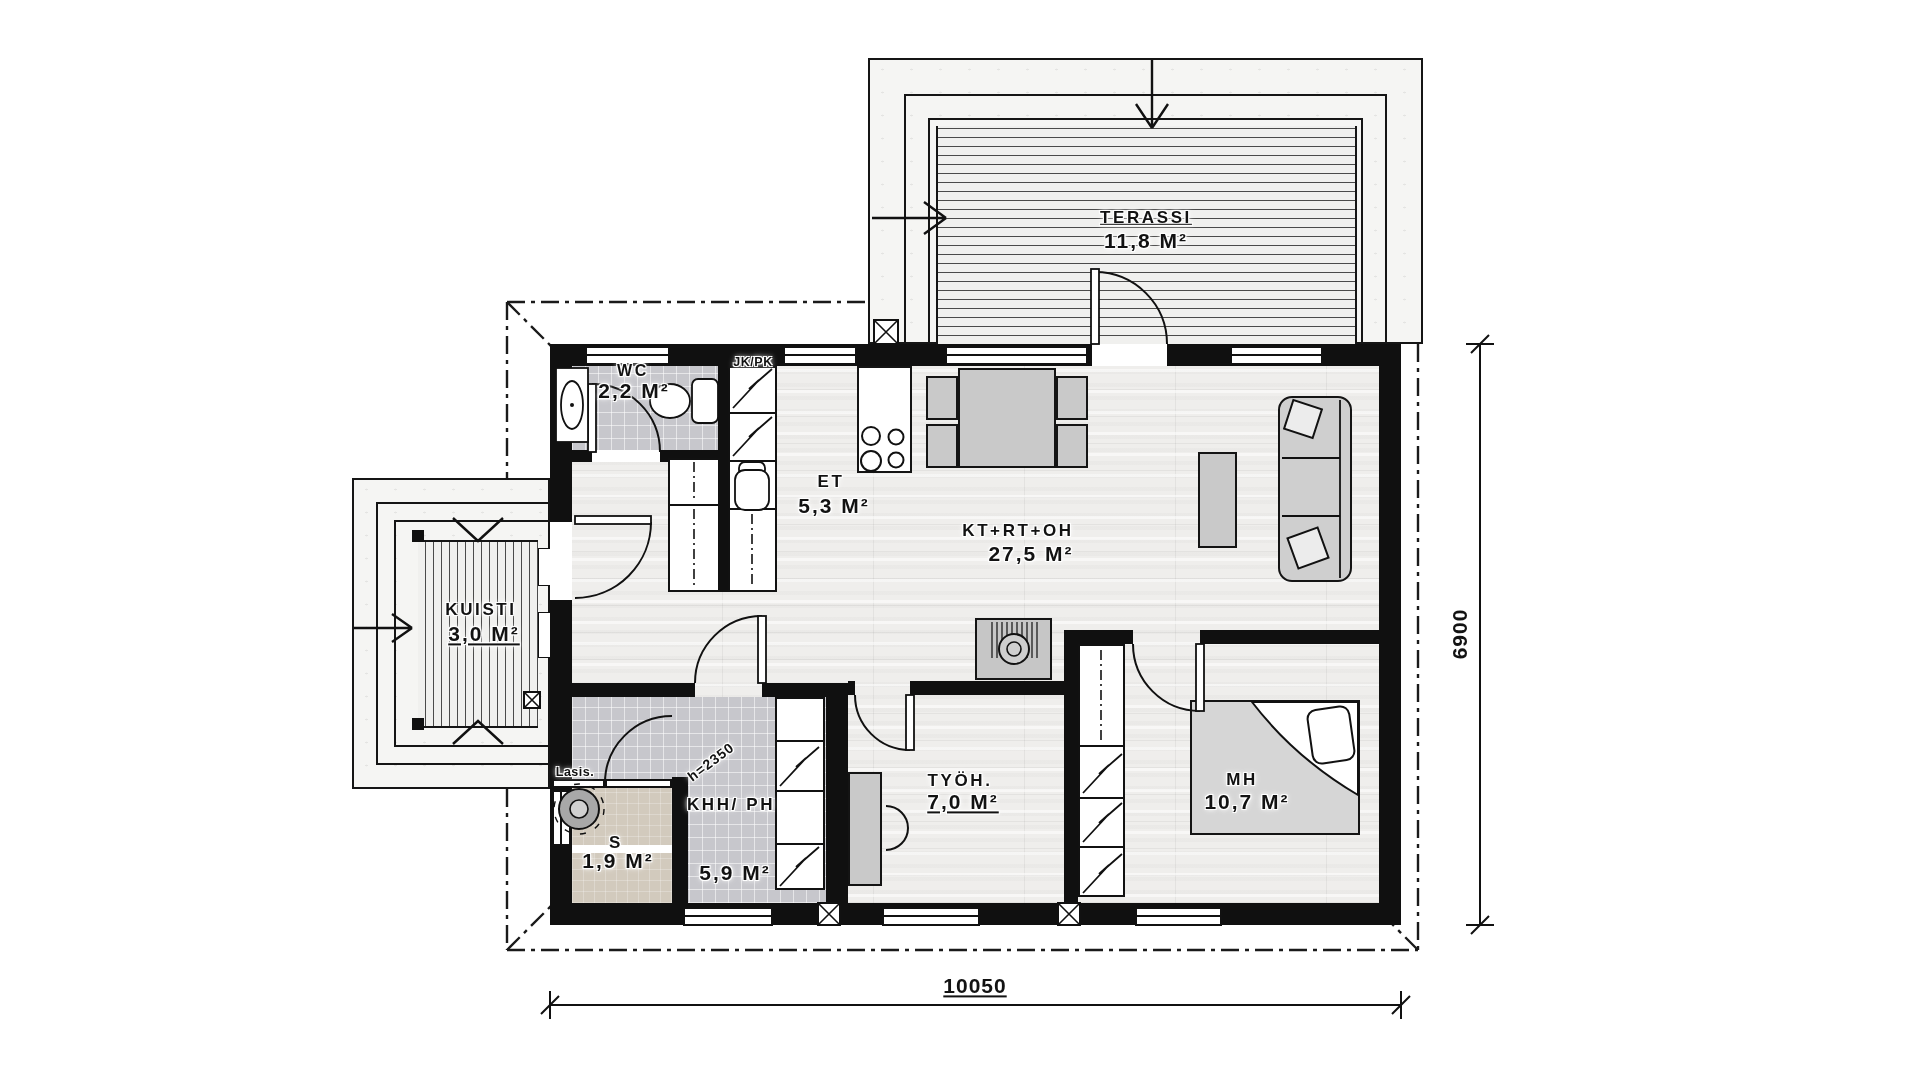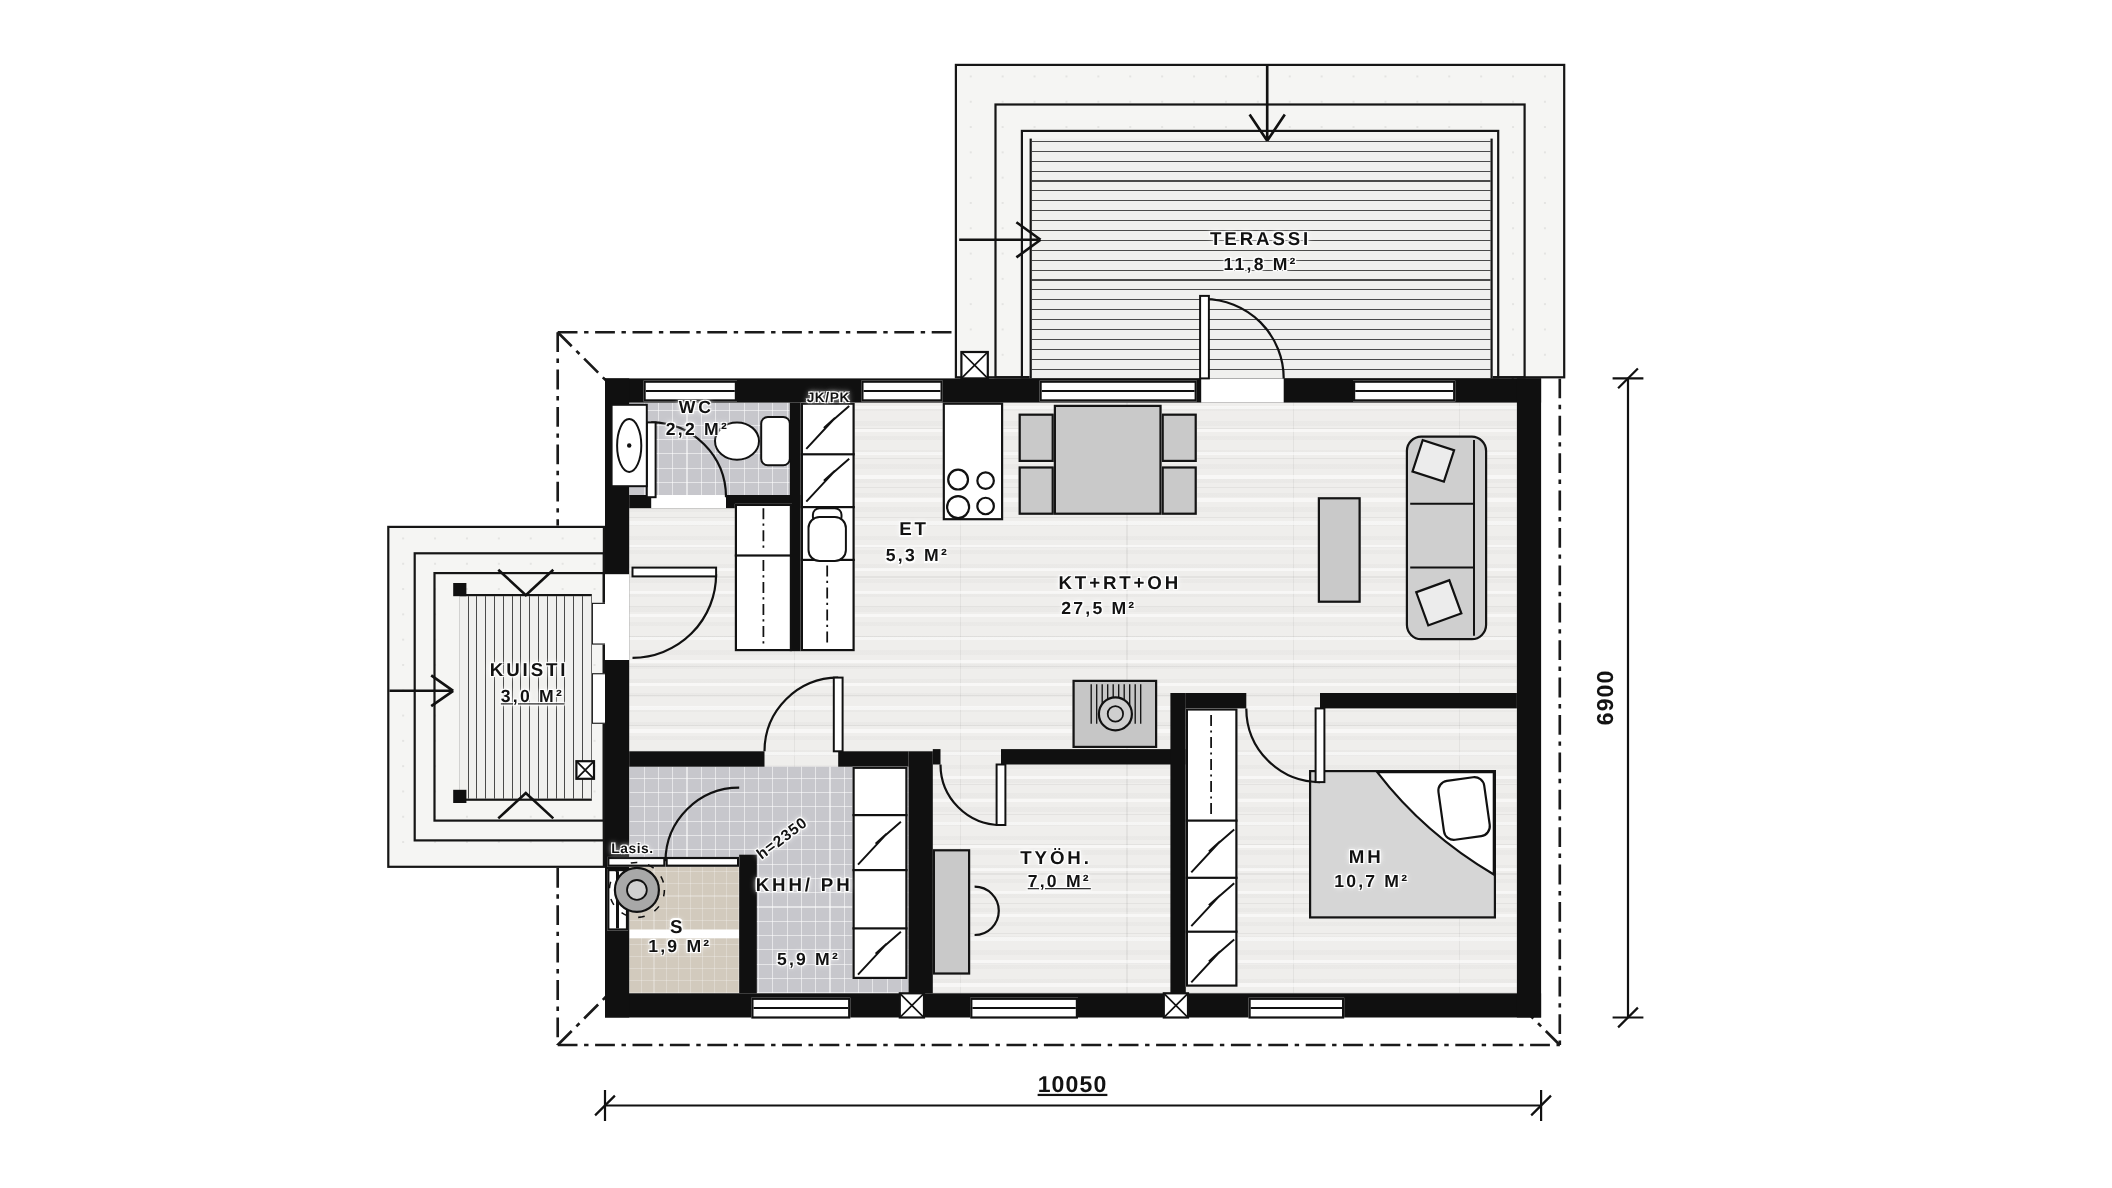--- a/index.html
+++ b/index.html
@@ -35,21 +35,21 @@
   .win.v{background-image:linear-gradient(to right, transparent 0 42%, #111 42% 56%, transparent 56%);}
   .gap{position:absolute;background:#fff;}
   .unit{position:absolute;background:#fff;border:2px solid #111;box-sizing:border-box;}
   .divl{position:absolute;background:#111;}
   .furn{position:absolute;background:#c9c9c9;border:2px solid #141414;box-sizing:border-box;}
   .furn.white{background:#fff;}
   
   .lbl{position:absolute;transform:translate(-50%,-50%);color:#121212;text-align:center;
        font-weight:bold;font-size:17px;line-height:1.2;letter-spacing:2.6px;white-space:nowrap;
        text-shadow:-1px -1px 0 #fff,1px -1px 0 #fff,-1px 1px 0 #fff,1px 1px 0 #fff,0 0 4px #fff,0 0 7px #fff;}
-  .lbl.area{font-size:16px;letter-spacing:2px;text-transform:uppercase;}
+  .lbl.area{font-size:21px;letter-spacing:2px;text-transform:uppercase;}
   .lbl.sm{font-size:12.5px;letter-spacing:0.5px;}
   .lbl.dim{font-size:21px;letter-spacing:1px;text-shadow:none;}
   .rot-90{transform:translate(-50%,-50%) rotate(-90deg);}
   .rot-37{transform:translate(-50%,-50%) rotate(-37deg);}
   svg{position:absolute;left:0;top:0;pointer-events:none;}
 </style>
 </head>
 <body>
 
 <div class="stage">
@@ -259,36 +259,36 @@
     <g stroke="#111" stroke-width="2" fill="none">
       <path d="M550,1005 H1401"></path>
       <path d="M550,991 V1019 M1401,991 V1019"></path>
       <path d="M541,1014 L559,996 M1392,1014 L1410,996"></path>
       <path d="M1480,344 V925"></path>
       <path d="M1466,344 H1494 M1466,925 H1494"></path>
       <path d="M1471,353 L1489,335 M1471,934 L1489,916"></path>
     </g>
   </svg>
 
-  <div class="lbl" style="left:1146px;top:218px;">TERASSI</div>
+  <div class="lbl" style="left:1146px;top:218px;text-decoration:underline;">TERASSI</div>
   <div class="lbl area" style="left:1146px;top:241px;">11,8 m²</div>
 
   <div class="lbl" style="left:633px;top:371px;font-size:16px;">WC</div>
   <div class="lbl area" style="left:634px;top:391px;">2,2 m²</div>
 
   <div class="lbl sm" style="left:753px;top:362px;">JK/PK</div>
 
   <div class="lbl" style="left:481px;top:610px;">KUISTI</div>
   <div class="lbl area" style="left:484px;top:634px;text-decoration:underline;">3,0 m²</div>
 
   <div class="lbl" style="left:831px;top:482px;">ET</div>
   <div class="lbl area" style="left:834px;top:506px;">5,3 m²</div>
 
   <div class="lbl" style="left:1018px;top:531px;">KT+RT+OH</div>
-  <div class="lbl area" style="left:989px;top:554px;padding-left:20px;">27,5 m²</div>
+  <div class="lbl area" style="left:1021px;top:554px;padding-left:20px;">27,5 m²</div>
 
   <div class="lbl sm" style="left:575px;top:772px;">Lasis.</div>
 
   <div class="lbl" style="left:616px;top:843px;">S</div>
   <div class="lbl area" style="left:618px;top:861px;">1,9 m²</div>
 
   <div class="lbl rot-37" style="left:711px;top:762px;font-size:14px;letter-spacing:1px;">h=2350</div>
 
   <div class="lbl" style="left:731px;top:805px;">KHH/ PH</div>
   <div class="lbl area" style="left:735px;top:825px;margin-top:48px;">5,9 m²</div>

